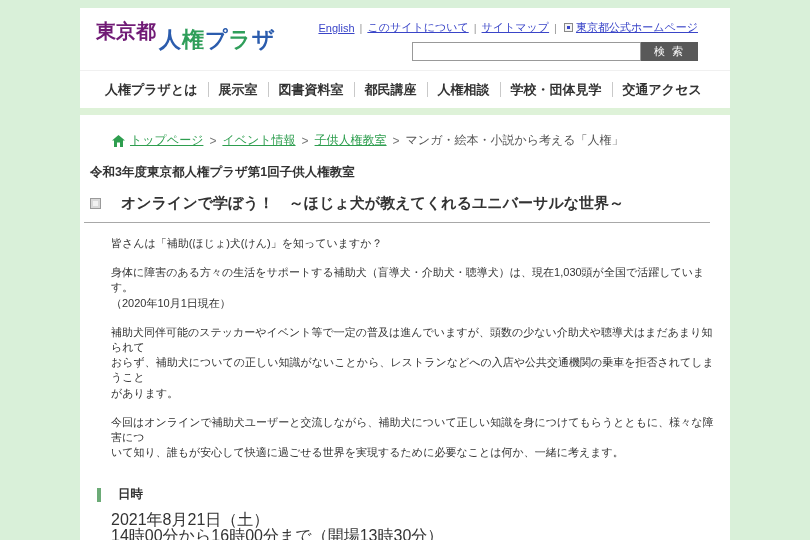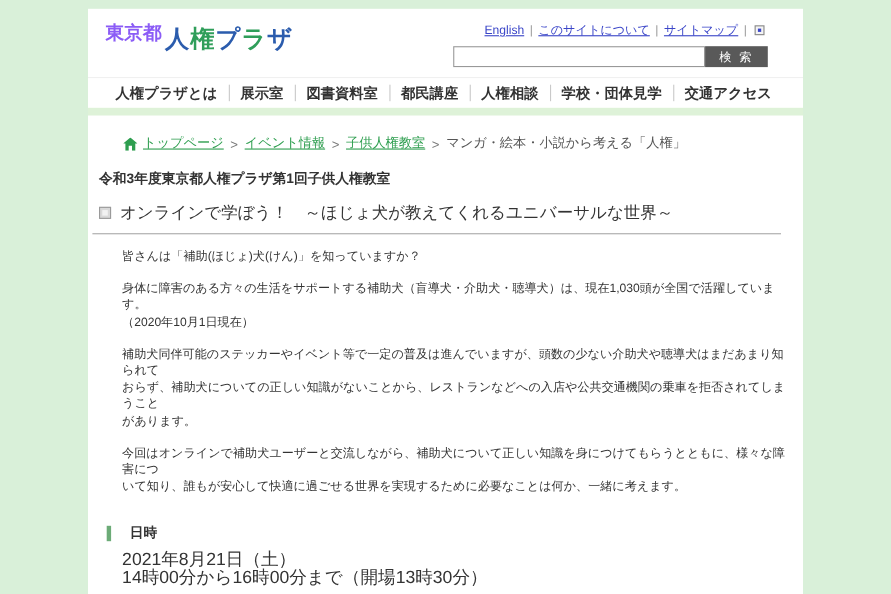--- a/index.html
+++ b/index.html
@@ -15,55 +15,55 @@
     position: absolute;
     left: 80px; top: 8px;
     width: 650px; height: 532px;
     background: #ffffff;
   }
 
   
   .header { position: relative; height: 62px; }
   .logo { position: absolute; left: 16px; top: 10px; cursor: pointer; }
   .logo-row { display: flex; align-items: flex-end; }
-  .logo-prefix { font-size: 17px; font-weight: bold; color: #8b5cf6; margin: 0 3px 6px 0; }
+  .logo-prefix { font-size: 20px; font-weight: bold; color: #701a75; margin: 0 3px 6px 0; }
   .logo-title { font-size: 22px; font-weight: bold; letter-spacing: 1px; line-height: 1; }
   .logo-title .c-blue { color: #2b5cad; }
   .logo-title .c-green { color: #2f9e5a; }
   .logo-sub { font-size: 8.5px; font-weight: bold; color: #00a273; letter-spacing: .4px; margin-top: 2px; }
 
   .top-area { position: absolute; right: 32px; top: 12px; text-align: right; }
   .top-links { font-size: 11px; white-space: nowrap; display: flex; align-items: center; justify-content: flex-end; }
   .top-links a { color: #3a45c8; text-decoration: underline; cursor: pointer; }
   .tl-sep { color: #999; margin: 0 5px; }
   .ext-icon { display: inline-block; width: 9px; height: 9px; border: 1px solid #888; background: #f4f4f4; margin: 0 3px 0 2px; position: relative; }
   .ext-icon::after { content: ""; position: absolute; left: 2px; top: 2px; width: 3px; height: 3px; background: #3a45c8; }
   .search-row { margin-top: 7px; display: flex; justify-content: flex-end; }
   .search-input { width: 229px; height: 19px; border: 1px solid #999; background: #fff; font-size: 11px; padding: 0 4px; }
   .search-button { width: 57px; height: 19px; background: #595959; color: #fff; border: none; font-size: 11px; letter-spacing: 2px; cursor: pointer; font-family: "Liberation Sans", sans-serif; }
 
   
-  .nav { display: flex; align-items: center; height: 28px; padding-left: 15px; border-top: 1px solid #f0f0f0; }
+  .nav { display: flex; align-items: center; height: 38px; padding-left: 15px; border-top: 1px solid #f0f0f0; }
   .nav-item { font-size: 13px; font-weight: bold; color: #333; padding: 0 10px; cursor: pointer; white-space: nowrap; }
   .nav-sep { width: 1px; height: 15px; background: #c9c9c9; }
   .nav-band { height: 7px; background: #def2d8; }
 
   
   .breadcrumb { display: flex; align-items: center; font-size: 12px; padding: 17px 0 0 32px; color: #555; white-space: nowrap; }
   .breadcrumb a { color: #2e9e4f; text-decoration: underline; cursor: pointer; }
   .bc-sep { color: #777; margin: 0 6px; }
   .home-icon { margin-right: 5px; display: inline-flex; }
 
   
   .content { padding: 0 20px 0 4px; }
   .page-subtitle { font-size: 12.5px; font-weight: bold; margin: 15px 0 0 6px; }
   .title-row { display: flex; align-items: center; margin: 13px 0 0 6px; }
   .bullet-icon { width: 11px; height: 11px; border: 1px solid #9a9a9a; background: #d9d9d9; margin-right: 8px; position: relative; flex: none; }
   .bullet-icon::after { content: ""; position: absolute; left: 2px; top: 2px; right: 2px; bottom: 2px; background: #f2f2f2; }
-  .page-title { font-size: 15px; font-weight: normal; color: #333; }
+  .page-title { font-size: 15px; font-weight: bold; color: #333; margin-left: 12px; }
   .title-divider { border: none; border-top: 1px solid #a8a8a8; margin: 9px 0 0 0; }
 
   .paragraphs { margin: 13px 0 0 27px; width: 610px; }
   .paragraphs p { font-size: 11px; line-height: 15.2px; white-space: pre-line; margin-bottom: 14px; }
 
   .section { margin: 26px 0 0 13px; }
   .section-heading-row { display: flex; align-items: center; }
   .section-bar { width: 4px; height: 14px; background: #6cab77; margin-right: 17px; flex: none; }
   .section-heading { font-size: 12.5px; font-weight: bold; }
   .section-body { font-size: 16px; line-height: 15.5px; white-space: pre-line; margin: 9px 0 0 14px; }
@@ -83,20 +83,21 @@
 
     <div class="top-area">
       <div class="top-links">
         <a>English</a>
         <span class="tl-sep">|</span>
         <a>このサイトについて</a>
         <span class="tl-sep">|</span>
         <a>サイトマップ</a>
         <span class="tl-sep">|</span>
         <span class="ext-icon"></span>
+        <a>東京都公式ホームページ</a>
       </div>
       <div class="search-row">
         <input class="search-input" type="text" value="" style="">
         <button class="search-button">検 索</button>
       </div>
     </div>
   </div>
 
   <div class="nav">
     <div class="nav-item">人権プラザとは</div>

